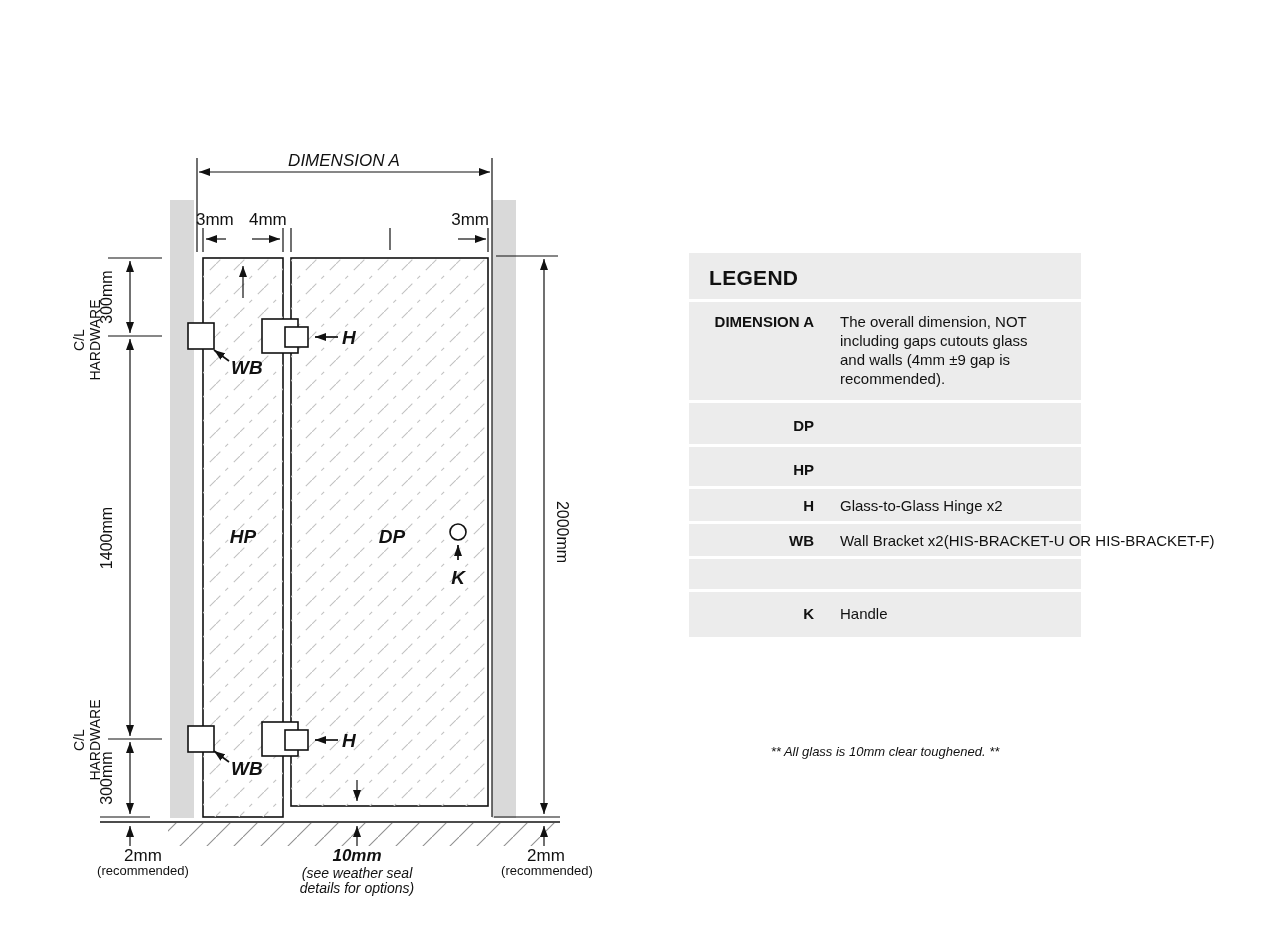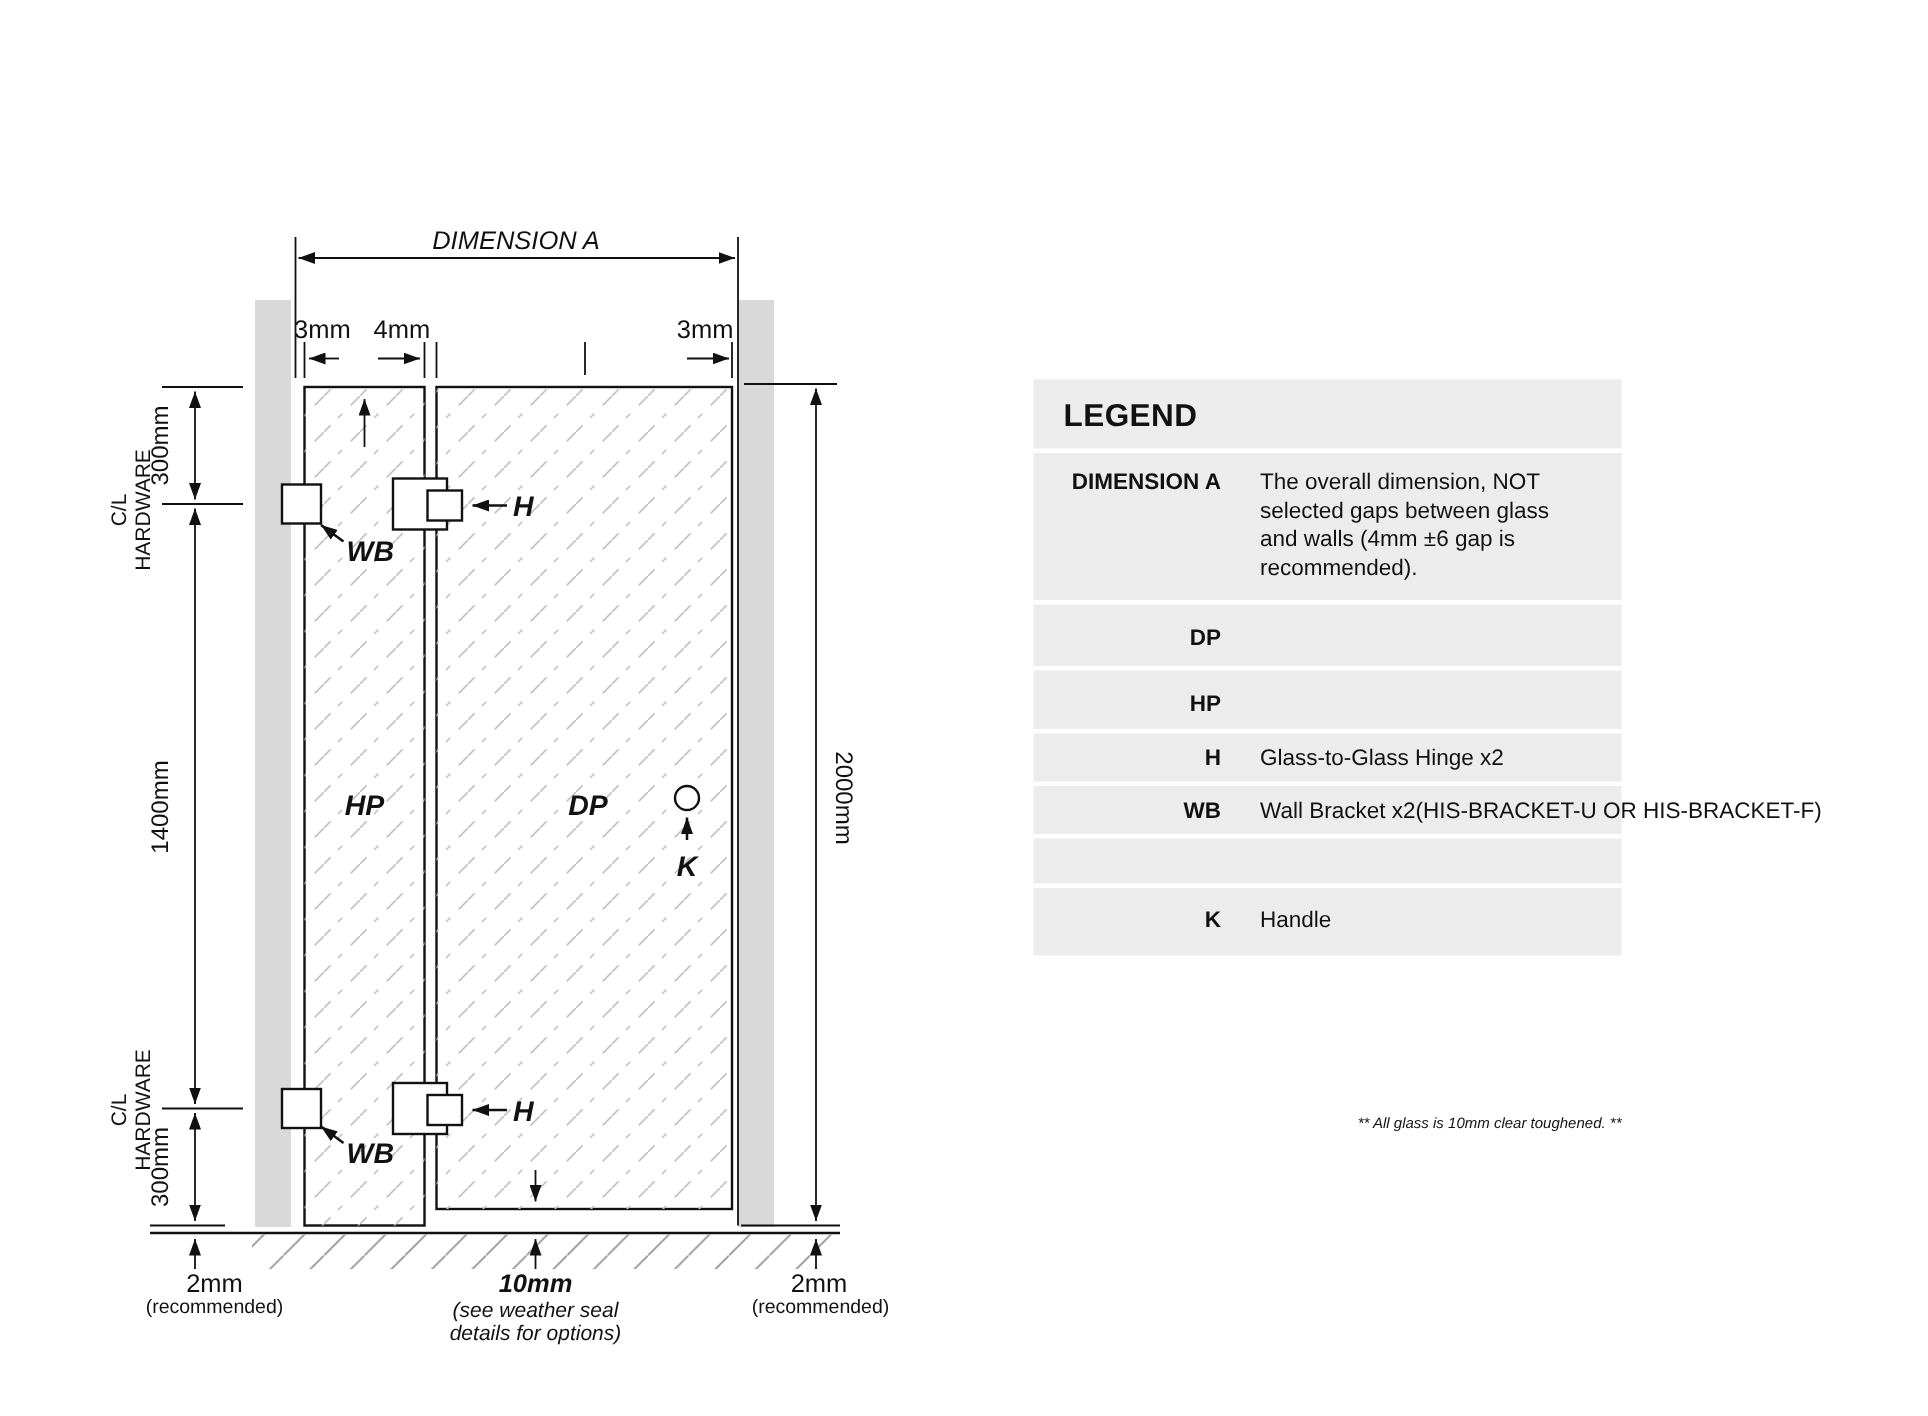--- a/index.html
+++ b/index.html
@@ -28,22 +28,22 @@
   .legend{position:absolute;left:689px;top:253px;width:392px;background:#ececec;}
   .legend-title{font-size:21px;font-weight:700;letter-spacing:.3px;padding:13px 0 9px 20px;color:#111;}
   .legend-row{display:flex;border-top:3px solid #ffffff;padding:10px 0 12px 0;}
   .legend-row:nth-child(2){padding:13px 0 9px 0;}
   .legend-row:nth-child(3){padding:13px 0 7px 0;}
   .legend-row:nth-child(4),.legend-row:nth-child(5){padding:7px 0 6px 0;}
   .legend-row:nth-child(6){height:30px;padding:0;}
   .legend-row:nth-child(7){padding:12px 0 14px 0;}
   .legend-term{flex:none;width:125px;text-align:right;font-size:15px;font-weight:700;line-height:19px;}
   .legend-desc{margin-left:26px;font-size:15px;line-height:19px;white-space:nowrap;}
-  .footnote{position:absolute;left:689px;top:744px;width:392px;text-align:right;
-            font-size:10px;font-style:italic;color:#111;}
+  .footnote{position:absolute;left:689px;top:744px;width:392px;text-align:center;
+            font-size:13px;font-style:italic;color:#111;}
 </style>
 </head>
 <body>
 
 <div class="stage">
 
 
   <svg class="drawing" viewBox="60 140 600 800" xmlns="http://www.w3.org/2000/svg">
     <defs>
       <marker id="ah" markerUnits="userSpaceOnUse" markerWidth="11" markerHeight="8" viewBox="0 0 11 8" refX="11" refY="4" orient="auto-start-reverse">
@@ -171,22 +171,22 @@
     </g>
   </svg>
 
   <div class="legend">
     <div class="legend-title">LEGEND</div>
     <div id="legend-rows">
         <div class="legend-row">
           <div class="legend-term">DIMENSION A</div>
           <div class="legend-desc">
             <div>The overall dimension, NOT</div>
-            <div>selected gaps between glass</div>
-            <div>and walls (4mm ±6 gap is</div>
+            <div>including gaps cutouts glass</div>
+            <div>and walls (4mm ±9 gap is</div>
             <div>recommended).</div>
           </div>
         </div>
         <div class="legend-row">
           <div class="legend-term">DP</div>
         </div>
         <div class="legend-row">
           <div class="legend-term">HP</div>
         </div>
         <div class="legend-row">

